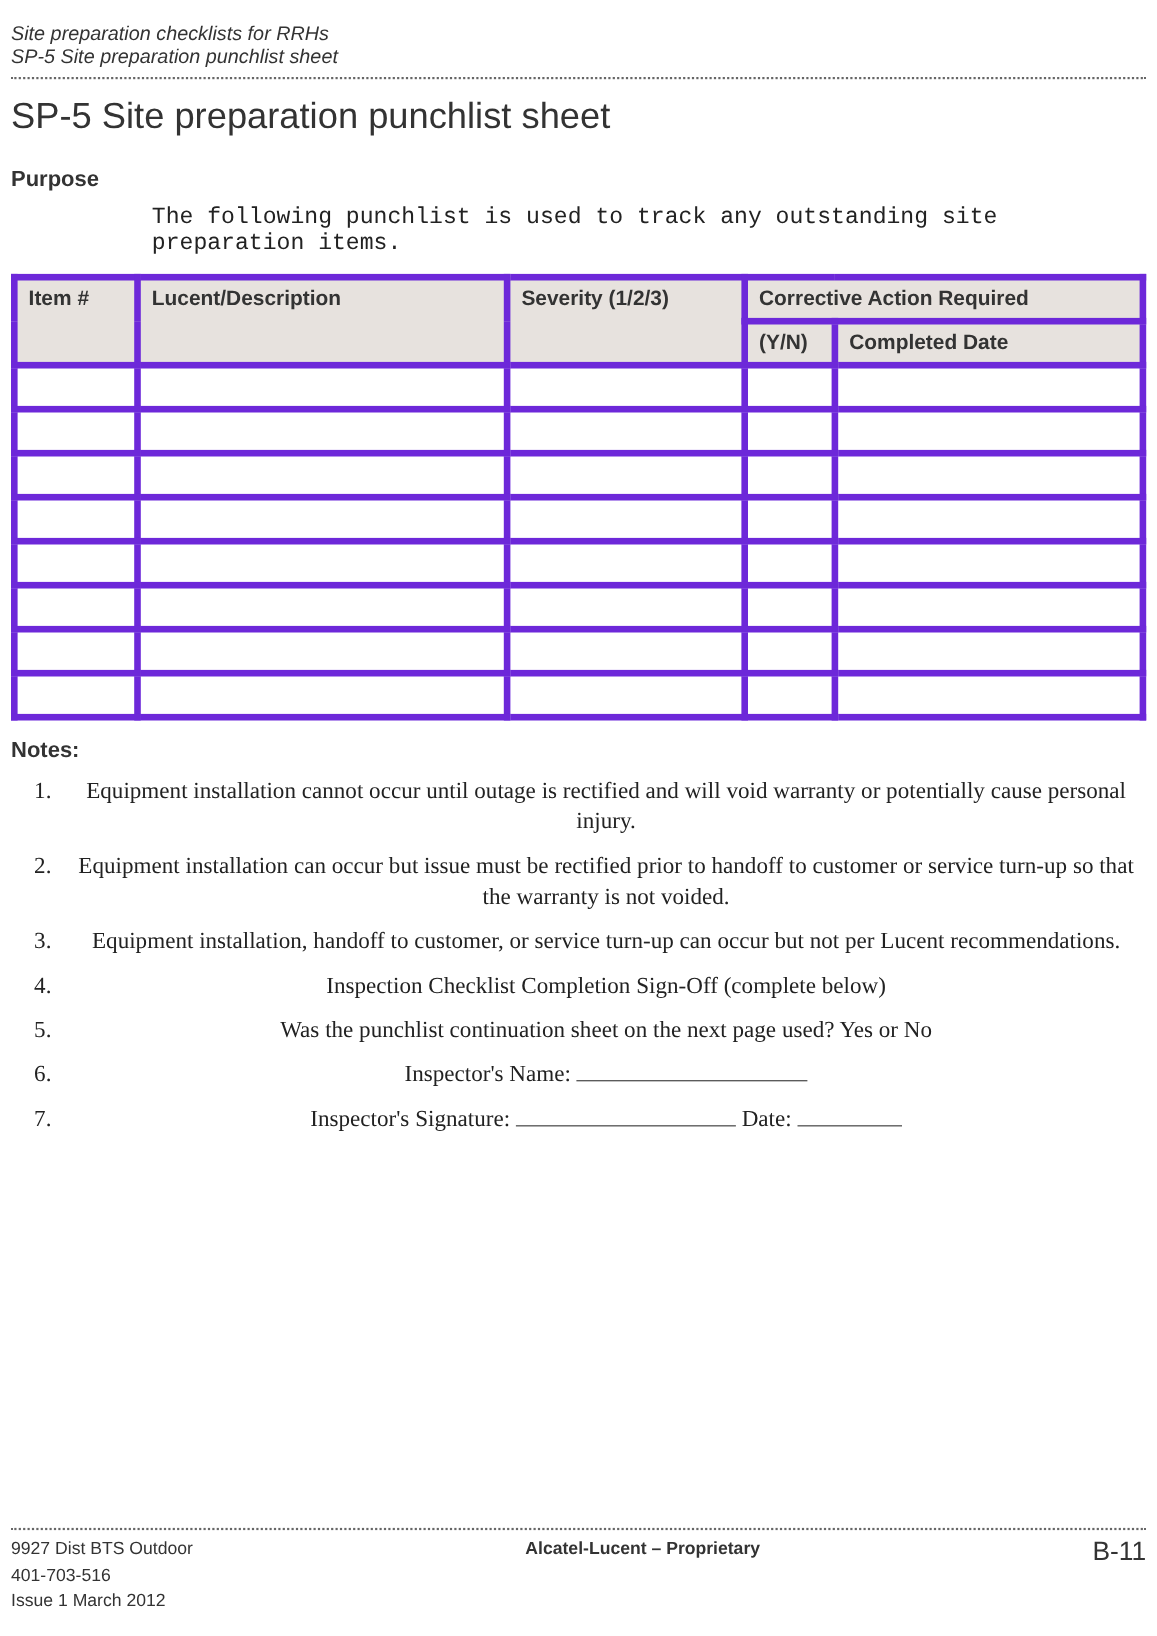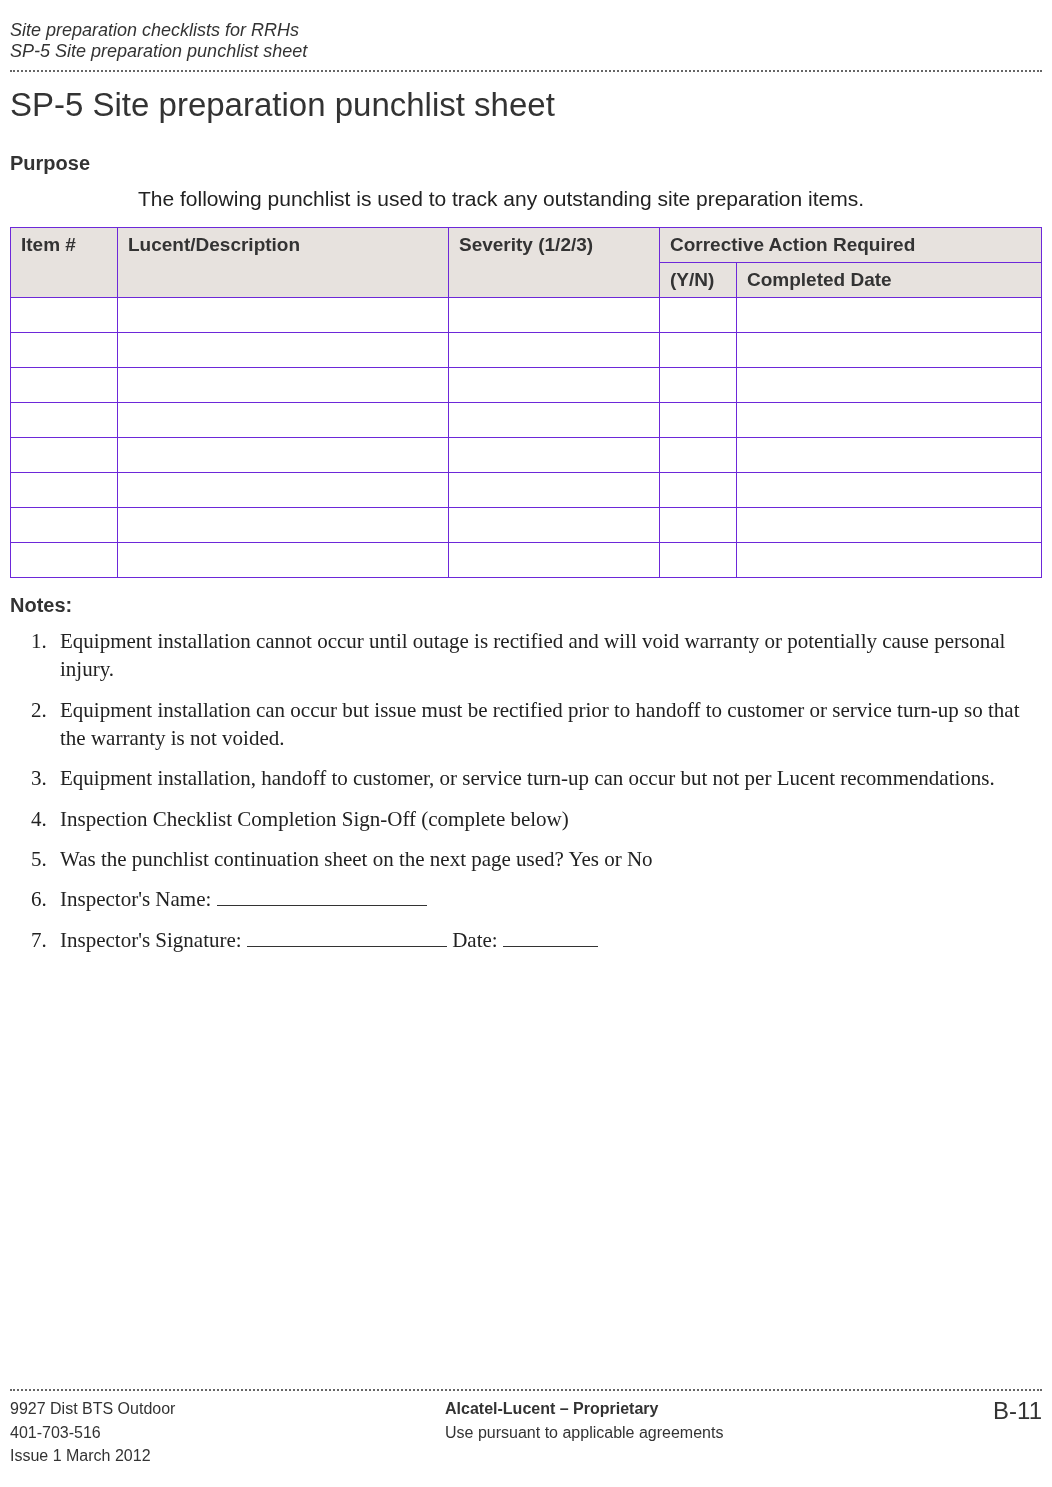--- a/index.html
+++ b/index.html
@@ -39,34 +39,34 @@
       margin: 10px 0 28px 0;
     }
     h2.purpose {
       font-family: Verdana, Geneva, sans-serif;
       font-weight: bold;
       font-size: 20px;
       color: #333;
       margin: 0 0 12px 0;
     }
     .intro {
-      font-family: Liberation Sans, sans-serif;
+      font-family: Liberation Mono, monospace;
       font-size: 21px;
       margin: 0 0 16px 128px;
       color: #222;
     }
     table.punchlist {
       width: 100%;
       border-collapse: collapse;
       font-family: Verdana, Geneva, sans-serif;
       font-size: 19px;
     }
     table.punchlist th,
     table.punchlist td {
-      border: 1px solid #6d28d9;
+      border: 6px solid #6d28d9;
       padding: 6px 10px;
       text-align: left;
       vertical-align: top;
     }
     table.punchlist th {
       background: #e7e2de;
       font-weight: bold;
       color: #333;
     }
     table.punchlist tbody td {
@@ -87,20 +87,21 @@
       font-family: 'Times New Roman', Times, serif;
       font-size: 21px;
       color: #222;
       margin: 0 0 0 4px;
       padding-left: 38px;
     }
     ol.notes li {
       margin-bottom: 12px;
       padding-left: 8px;
       line-height: 1.35;
+      text-align: center;
     }
     .blank-line {
       display: inline-block;
       border-bottom: 1px solid #333;
       vertical-align: baseline;
     }
     .footer {
       position: absolute;
       bottom: 0;
       left: 0;
@@ -111,21 +112,21 @@
     }
     .footer-grid {
       display: flex;
       justify-content: space-between;
       align-items: flex-start;
       font-family: Verdana, Geneva, sans-serif;
       font-size: 16px;
       color: #333;
     }
     .footer-left { text-align: left; line-height: 1.45; }
-    .footer-center { text-align: left; line-height: 1.45; }
+    .footer-center { text-align: right; line-height: 1.45; }
     .footer-right { text-align: right; font-size: 24px; }
     .footer-center .bold { font-weight: bold; }
   </style>
 </head>
 <body>
 
 <div class="page">
 
   <div class="running-header">
     <span>Site preparation checklists for RRHs</span>
@@ -230,19 +231,18 @@
   <div class="footer">
     <hr class="dotted-rule">
     <div class="footer-grid">
       <div class="footer-left">
         <div>9927 Dist BTS Outdoor</div>
         <div>401-703-516</div>
         <div>Issue 1   March 2012</div>
       </div>
       <div class="footer-center">
         <div class="bold">Alcatel-Lucent – Proprietary</div>
-        <div>Use pursuant to applicable agreements</div>
       </div>
       <div class="footer-right">B-11</div>
     </div>
   </div>
 
 </div>
 
 </body></html>

